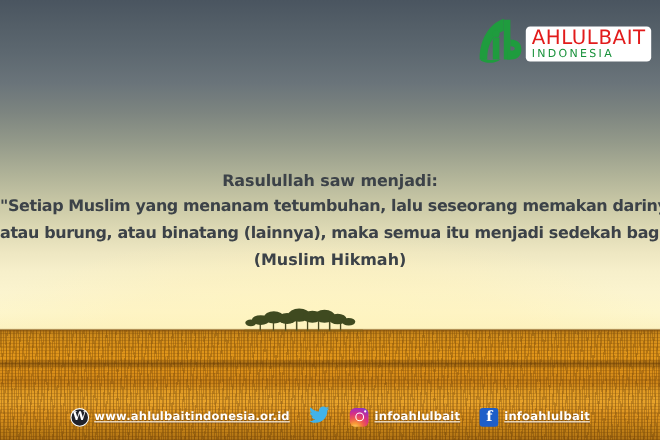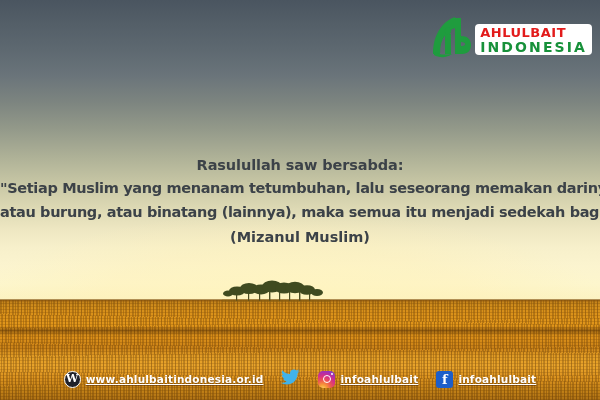--- a/index.html
+++ b/index.html
@@ -124,29 +124,29 @@
     display: flex;
     flex-direction: column;
     align-items: flex-start;
     background: #ffffff;
     border-radius: 4px;
     padding: 2px 5px 1px 5px;
     line-height: 1;
   }
   .logo-word-main {
     color: #e21b1b;
-    font-size: 13px;
-    font-weight: bold;
+    font-size: 18px;
+    font-weight: normal;
     letter-spacing: 0.5px;
     font-family: "DejaVu Sans", sans-serif;
   }
   .logo-word-sub {
     color: #17913a;
-    font-size: 14px;
-    font-weight: bold;
+    font-size: 10px;
+    font-weight: normal;
     letter-spacing: 2.1px;
     margin-top: 1px;
     font-family: "DejaVu Sans", sans-serif;
   }
 
   
   .quote {
     position: absolute;
     left: 0;
     top: 155px;
@@ -308,24 +308,24 @@
         <path d="M36 22 C44 22 46 27 46 31 C46 36 43 40 37 40 L33 40 L33 32 L37 32 C39 32 40 31 40 30 C40 29 39 28 36 28 Z" fill="#1f9c3e"></path>
       </svg>
     </span>
     <span class="logo-word">
       <span class="logo-word-main">AHLULBAIT</span>
       <span class="logo-word-sub">INDONESIA</span>
     </span>
   </div>
 
   <div class="quote">
-    <div class="quote-intro">Rasulullah saw bersabda:</div>
+    <div class="quote-intro">Rasulullah saw menjadi:</div>
     <div class="quote-line">"Setiap Muslim yang menanam tetumbuhan, lalu seseorang memakan darinya</div>
     <div class="quote-line">atau burung, atau binatang (lainnya), maka semua itu menjadi sedekah baginya."</div>
-    <div class="quote-source">(Mizanul Muslim)</div>
+    <div class="quote-source">(Muslim Hikmah)</div>
   </div>
 
   <div class="footer">
 
     <div class="footer-item">
       <span class="ico ico-wp">W</span>
       <span class="footer-text">www.ahlulbaitindonesia.or.id</span>
     </div>
 
     <div class="footer-item">

